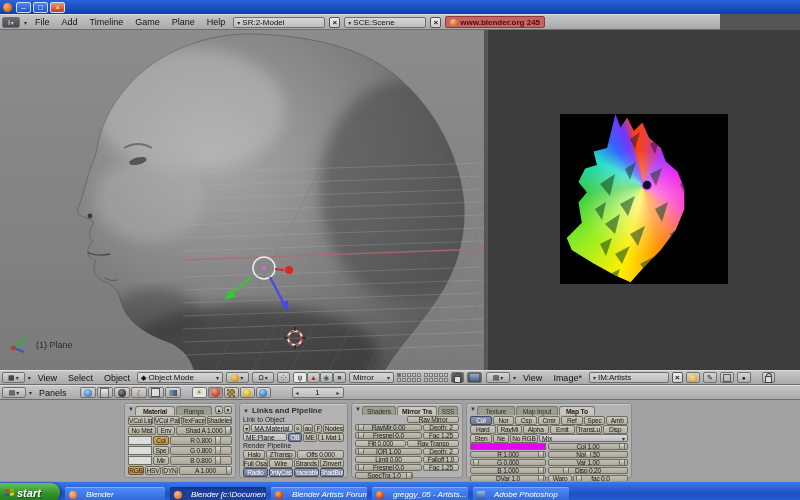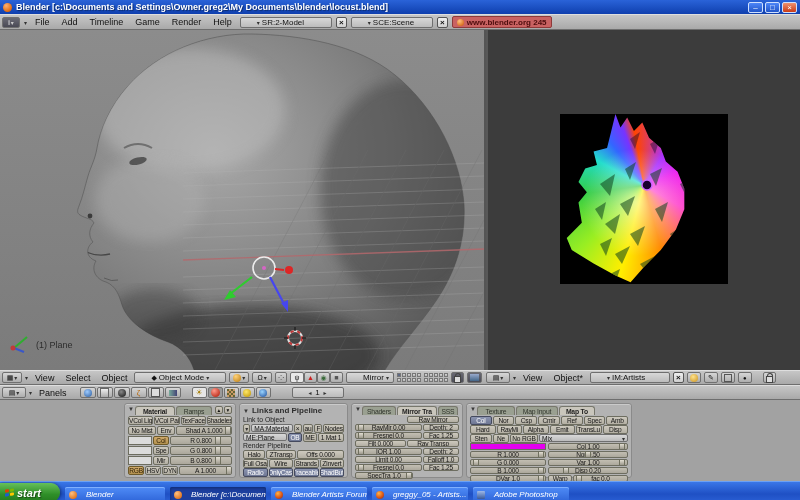--- a/index.html
+++ b/index.html
@@ -14,21 +14,21 @@
   .wbtn{width:15px;height:11px;border:1px solid #cfe0ff;border-radius:2px;font-size:8px;line-height:9px;text-align:center;color:#fff;
     background:linear-gradient(#4d86f8,#2255c8);box-sizing:border-box;}
   .wbtn.close{background:linear-gradient(#ef9270,#c93a16);}
   
   .bhdr{position:absolute;background:linear-gradient(#c6c6c6,#a9a9a9);border-top:1px solid #dedede;border-bottom:1px solid #6e6e6e;box-sizing:border-box;display:flex;align-items:center;gap:4px;padding:0 2px;}
   .menu{font-size:9px;color:#101010;padding:0 4px;}
   .hbtn{height:11px;border:1px solid #707070;border-radius:2px;background:linear-gradient(#d6d6d6,#aeaeae);
     display:flex;align-items:center;justify-content:center;font-size:7px;gap:1px;padding:0 2px;box-sizing:border-box;}
   .hbtn.dark{background:linear-gradient(#6a6a74,#4a4a55);color:#fff;}
   .fld{height:11px;border:1px solid #6f6f6f;border-radius:2px;background:linear-gradient(#d8d8d8,#bcbcbc);
-    display:flex;align-items:center;gap:2px;font-size:8px;padding:0 16px;box-sizing:border-box;white-space:nowrap;}
+    display:flex;align-items:center;gap:2px;font-size:8px;padding:0 3px;box-sizing:border-box;white-space:nowrap;}
   .dd{font-size:6px;color:#333;}
   .xsq{width:11px;height:11px;border:1px solid #555;border-radius:2px;background:linear-gradient(#efefef,#cfcfcf);
     font-size:8px;font-weight:bold;display:flex;align-items:center;justify-content:center;box-sizing:border-box;}
   .badge{height:12px;background:#c96262;border:1px solid #8e3a3a;border-radius:2px;display:flex;align-items:center;gap:3px;
     font-size:8px;font-weight:bold;color:#4d0d0d;padding:0 4px;box-sizing:border-box;}
   .badge i{width:7px;height:7px;border-radius:50%;background:radial-gradient(circle at 35% 30%,#ffc080,#cc5500);}
   .stats{font-size:7.6px;color:#161616;letter-spacing:-0.1px;white-space:nowrap;}
   
   #vp3d{position:absolute;left:0;top:30px;width:484px;height:340px;background:#828282;overflow:hidden;}
   #uvview{position:absolute;left:486px;top:30px;width:314px;height:340px;background:#3c3c3c;overflow:hidden;border-left:2px solid #585858;}
@@ -99,39 +99,38 @@
   .lockic{position:relative;width:6px;height:5px;background:#ddd;border:1px solid #444;margin-top:3px;}
   .lockic::before{content:"";position:absolute;left:0;top:-4px;width:4px;height:3px;border:1px solid #444;border-bottom:none;border-radius:3px 3px 0 0;}
 </style>
 </head>
 <body>
 
 <div id="app">
 
   <div id="titlebar">
     <span class="tb-icon"></span>
-    <span class="tb-title">Blender [c:\Documents and Settings\Owner.greg2\My Documents\blender\locust.blend]</span>
     <span class="tb-btns">
       <span class="wbtn">–</span>
       <span class="wbtn">□</span>
       <span class="wbtn close">×</span>
     </span>
   </div>
 
-  <div class="bhdr" style="left:0;top:14px;width:800px;height:16px;">
+  <div class="bhdr" style="left:0;top:14px;width:720px;height:16px;">
     <span class="hbtn dark" style="width:18px">
       <span>i</span>
       <span class="dd" style="color:#ccc">▾</span>
     </span>
     <span class="dd">▾</span>
     <span class="menu">File</span>
     <span class="menu">Add</span>
     <span class="menu">Timeline</span>
     <span class="menu">Game</span>
-    <span class="menu">Render</span>
+    <span class="menu">Plane</span>
     <span class="menu">Help</span>
     <span class="fld" style="width:92px">
       <span class="dd">▾</span>
       <span>SR:2-Model</span>
     </span>
     <span class="xsq">×</span>
     <span class="fld" style="width:82px">
       <span class="dd">▾</span>
       <span>SCE:Scene</span>
     </span>
@@ -347,21 +346,21 @@
     </span>
   </div>
 
   <div class="bhdr" style="left:484px;top:370px;width:316px;height:15px;gap:3px;">
     <span class="hbtn" style="width:24px">
       <span>▤</span>
       <span class="dd">▾</span>
     </span>
     <span class="dd">▾</span>
     <span class="menu">View</span>
-    <span class="menu">Object*</span>
+    <span class="menu">Image*</span>
     <span class="fld" style="width:80px">
       <span class="dd">▾</span>
       <span>IM:Artists</span>
     </span>
     <span class="xsq">×</span>
     <span class="hbtn" style="width:14px">
       <span style="width:8px;height:8px;border-radius:50%;background:radial-gradient(circle at 40% 35%,#ffe28a,#c89020)"></span>
     </span>
     <span class="hbtn" style="width:14px">
         <span style="font-size:7px">✎</span>

